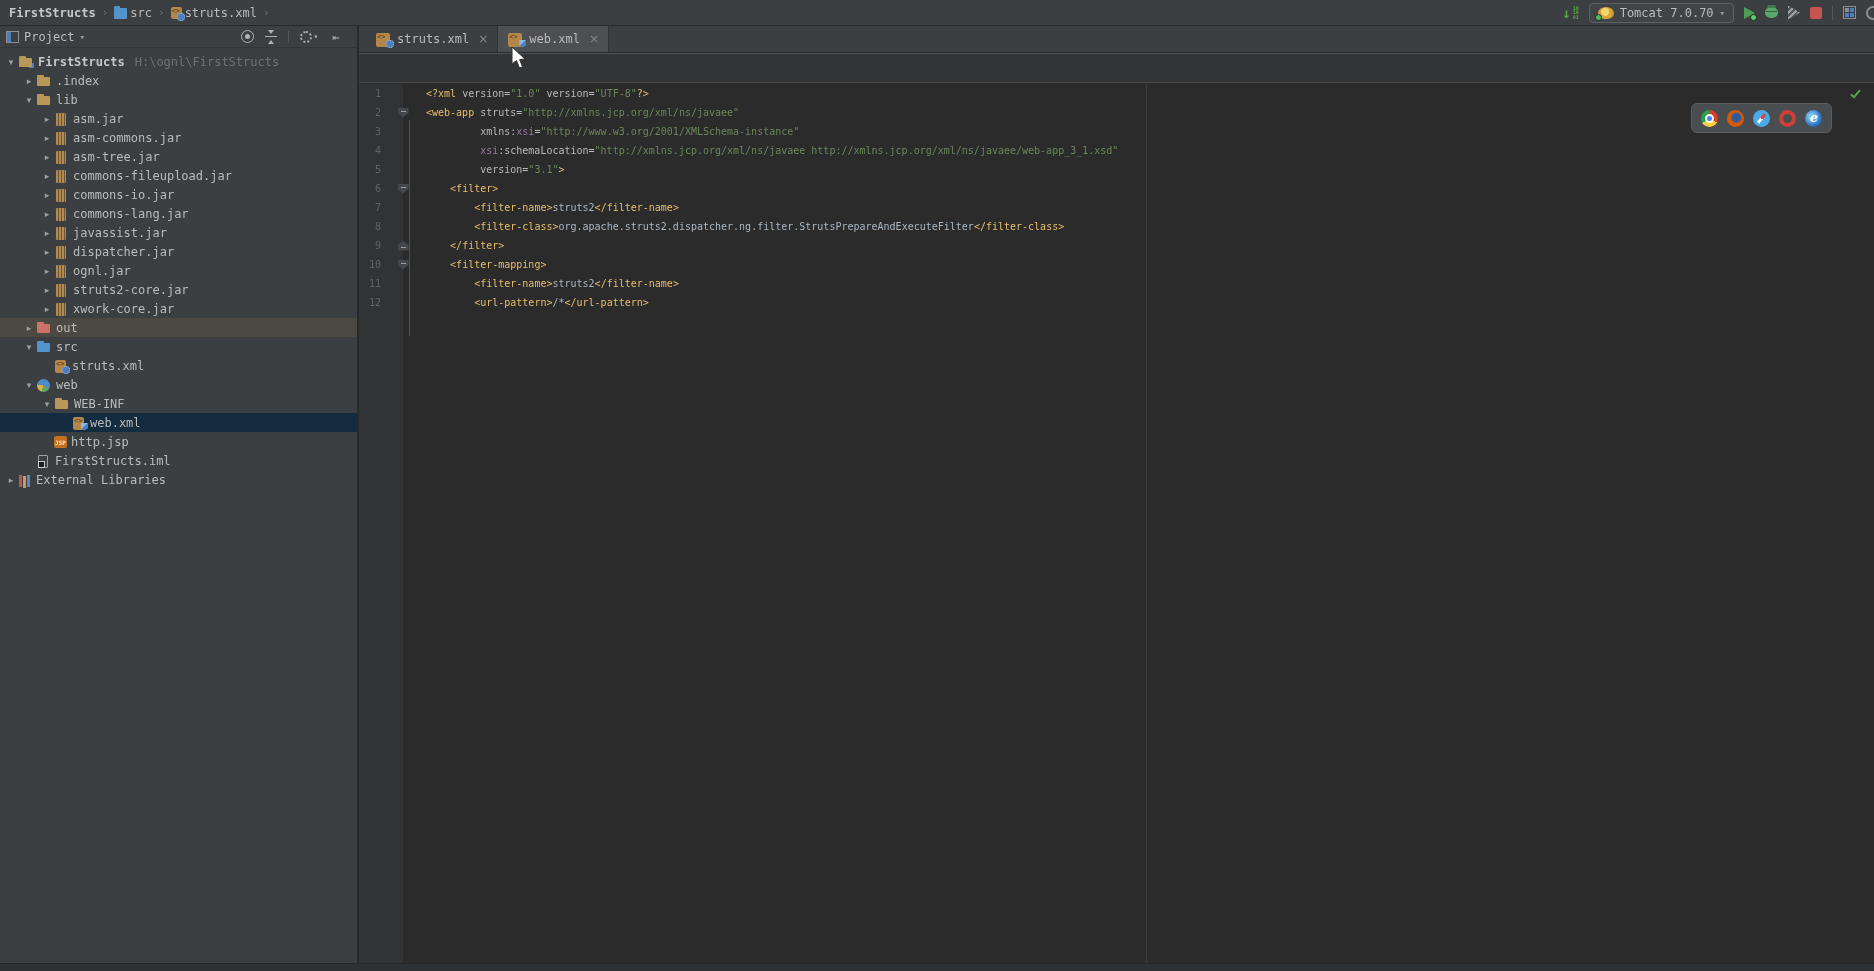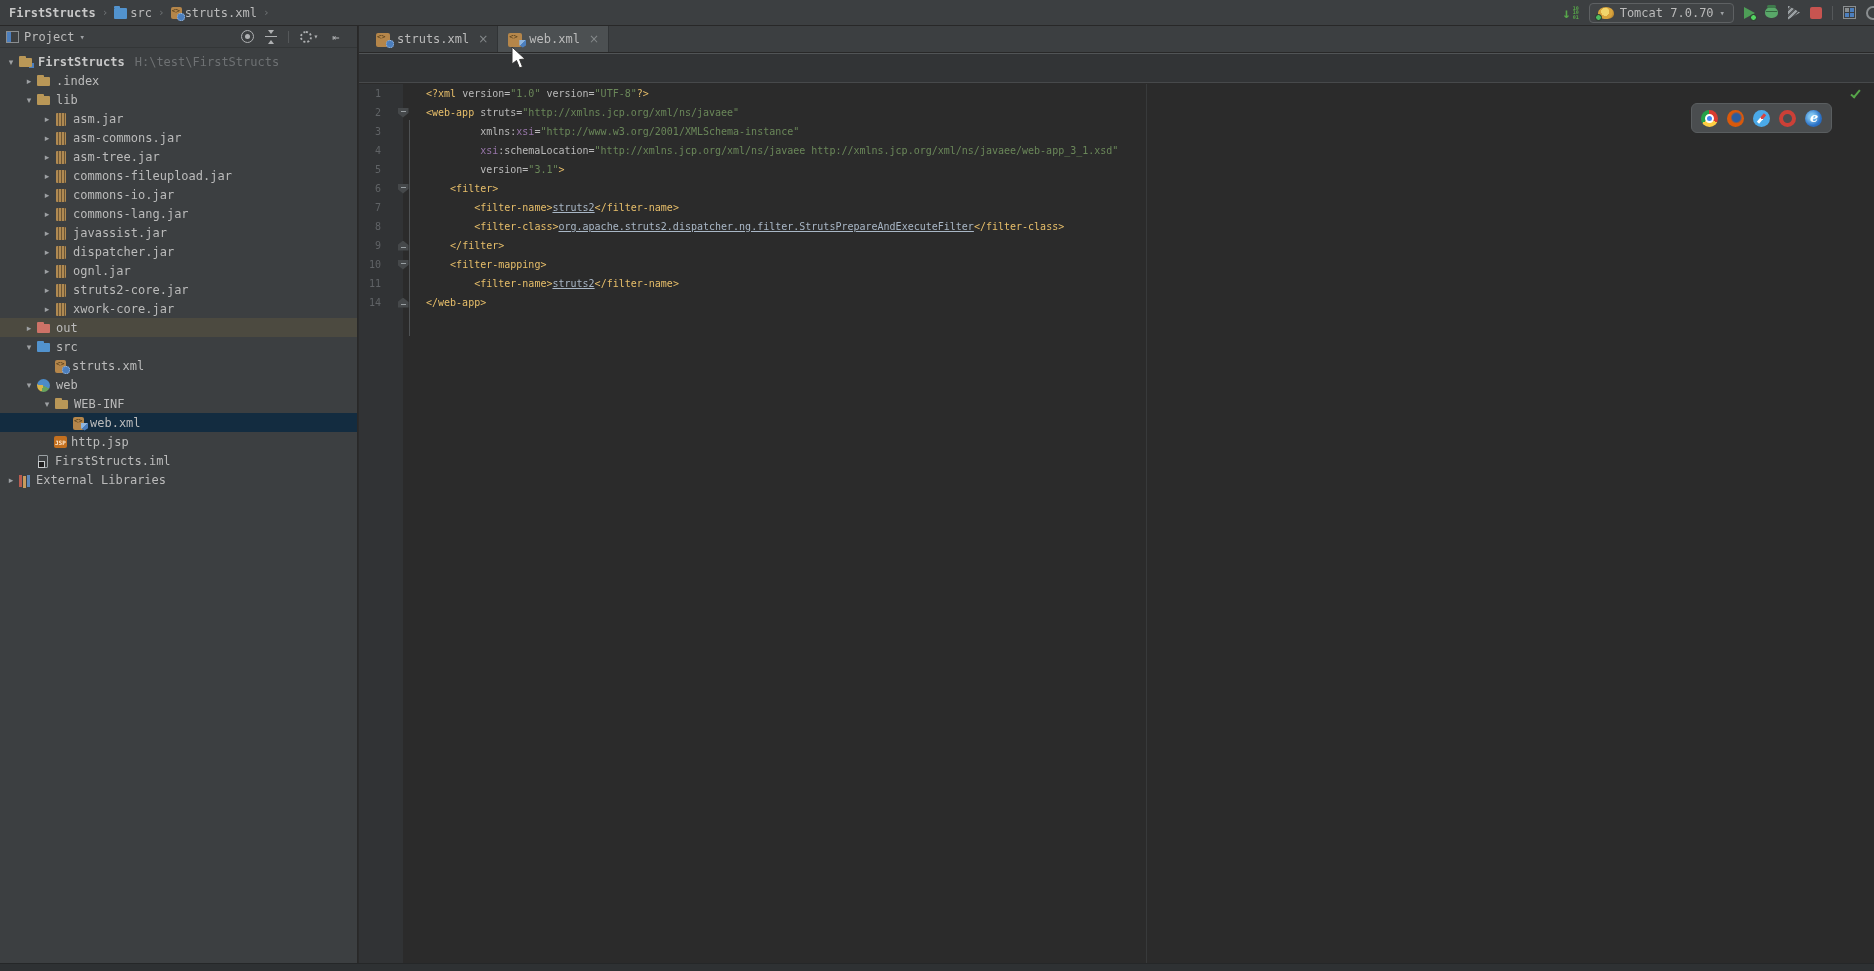--- a/index.html
+++ b/index.html
@@ -123,21 +123,21 @@
   .cl { height:19px; display:flex; align-items:center; white-space:pre; font-size:10px; }
   .ln { width:22px; text-align:right; color:#606366; flex:none; font-size:10px; }
   .fc { width:44px; flex:none; display:flex; align-items:center; justify-content:center; }
   .ct { margin-left:1px; }
   .fm { width:11px; height:10px; display:inline-block; }
   .fm-top { clip-path:polygon(0 0,100% 0,100% 55%,50% 100%,0 55%);
         background:linear-gradient(#9aa0a3,#9aa0a3) no-repeat 3px 3px / 5px 1px, #45484a; }
   .fm-bottom { clip-path:polygon(50% 0,100% 45%,100% 100%,0 100%,0 45%);
         background:linear-gradient(#9aa0a3,#9aa0a3) no-repeat 3px 6px / 5px 1px, #45484a; }
   .t-tag { color:#e8bf6a;text-align:right; } .t-attr { color:#bababa; } .t-ns { color:#9876aa; }
-  .t-str { color:#6a8759; } .t-txt { color:#a9b7c6;text-decoration:underline; } .t-ws { }
+  .t-str { color:#6a8759; } .t-txt { color:#a9b7c6; } .t-ws { }
   .ic-check { position:absolute; top:4px; right:16px; width:5px; height:10px;
         border-right:2px solid #57a64a; border-bottom:2px solid #57a64a; transform:rotate(40deg); }
   .bpopup { position:absolute; top:19px; right:42px; height:30px; padding:0 9px; border-radius:6px;
         background:#4a4d4f; border:1px solid #5a5e60; display:flex; align-items:center; gap:9px; }
   .bw { width:17px; height:17px; border-radius:50%; position:relative; cursor:pointer; flex:none; }
   .bw-chrome { background:conic-gradient(from 0deg,#d93c30 0 33%,#ffce43 33% 66%,#25a149 66% 100%); }
   .bw-chrome::after { content:""; position:absolute; inset:4px; background:#4285f4; border:2px solid #fff; border-radius:50%; }
   .bw-firefox { background:radial-gradient(circle at 55% 45%,#2c5c9e 0 30%,#d9590b 45% 75%,#f3952f 100%); }
   .bw-safari { background:radial-gradient(circle at 50% 50%,#ffffff 0 14%,#4aa9e8 15% 100%); }
   .bw-safari::after { content:""; position:absolute; left:7px; top:3px; width:3px; height:11px;
@@ -209,21 +209,21 @@
           <span class="ph-div"></span>
           <span class="hic settings-icon"></span>
           <span class="hic hide-icon"></span>
         </span>
     </div>
     <div class="tree">
         <div class="trow" style="padding-left: 4px;">
           <span class="chv">▾</span>
           <span class="icn fol i-folder-root"></span>
           <span class="lbl b">FirstStructs</span>
-          <span class="path">H:\test\FirstStructs</span>
+          <span class="path">H:\ognl\FirstStructs</span>
         </div>
         <div class="trow" style="padding-left: 22px;">
           <span class="chv">▸</span>
           <span class="icn fol i-folder"></span>
           <span class="lbl">.index</span>
         </div>
         <div class="trow" style="padding-left: 22px;">
           <span class="chv">▾</span>
           <span class="icn fol i-folder"></span>
           <span class="lbl">lib</span>
@@ -354,21 +354,21 @@
           <div class="cl"><span class="ln">2</span><span class="fc"><span class="fm fm-top"></span></span><span class="ct"><span class="t-tag">&lt;web-app </span><span class="t-attr">struts=</span><span class="t-str">"http://xmlns.jcp.org/xml/ns/javaee"</span></span></div>
           <div class="cl"><span class="ln">3</span><span class="fc"></span><span class="ct"><span class="t-ws">         </span><span class="t-attr">xmlns:</span><span class="t-ns">xsi</span><span class="t-attr">=</span><span class="t-str">"http://www.w3.org/2001/XMLSchema-instance"</span></span></div>
           <div class="cl"><span class="ln">4</span><span class="fc"></span><span class="ct"><span class="t-ws">         </span><span class="t-ns">xsi</span><span class="t-attr">:schemaLocation=</span><span class="t-str">"http://xmlns.jcp.org/xml/ns/javaee http://xmlns.jcp.org/xml/ns/javaee/web-app_3_1.xsd"</span></span></div>
           <div class="cl"><span class="ln">5</span><span class="fc"></span><span class="ct"><span class="t-ws">         </span><span class="t-attr">version=</span><span class="t-str">"3.1"</span><span class="t-tag">&gt;</span></span></div>
           <div class="cl"><span class="ln">6</span><span class="fc"><span class="fm fm-top"></span></span><span class="ct"><span class="t-ws">    </span><span class="t-tag">&lt;filter&gt;</span></span></div>
           <div class="cl"><span class="ln">7</span><span class="fc"></span><span class="ct"><span class="t-ws">        </span><span class="t-tag">&lt;filter-name&gt;</span><span class="t-txt">struts2</span><span class="t-tag">&lt;/filter-name&gt;</span></span></div>
           <div class="cl"><span class="ln">8</span><span class="fc"></span><span class="ct"><span class="t-ws">        </span><span class="t-tag">&lt;filter-class&gt;</span><span class="t-txt">org.apache.struts2.dispatcher.ng.filter.StrutsPrepareAndExecuteFilter</span><span class="t-tag">&lt;/filter-class&gt;</span></span></div>
           <div class="cl"><span class="ln">9</span><span class="fc"><span class="fm fm-bottom"></span></span><span class="ct"><span class="t-ws">    </span><span class="t-tag">&lt;/filter&gt;</span></span></div>
           <div class="cl"><span class="ln">10</span><span class="fc"><span class="fm fm-top"></span></span><span class="ct"><span class="t-ws">    </span><span class="t-tag">&lt;filter-mapping&gt;</span></span></div>
           <div class="cl"><span class="ln">11</span><span class="fc"></span><span class="ct"><span class="t-ws">        </span><span class="t-tag">&lt;filter-name&gt;</span><span class="t-txt">struts2</span><span class="t-tag">&lt;/filter-name&gt;</span></span></div>
-          <div class="cl"><span class="ln">14</span><span class="fc"><span class="fm fm-bottom"></span></span><span class="ct"><span class="t-tag">&lt;/web-app&gt;</span></span></div>
+          <div class="cl"><span class="ln">12</span><span class="fc"></span><span class="ct"><span class="t-ws">        </span><span class="t-tag">&lt;url-pattern&gt;</span><span class="t-txt">/*</span><span class="t-tag">&lt;/url-pattern&gt;</span></span></div>
         </div>
       <span class="ic-check"></span>
       <div class="bpopup">
           <span class="bw bw-chrome"></span>
           <span class="bw bw-firefox"></span>
           <span class="bw bw-safari"></span>
           <span class="bw bw-opera"></span>
           <span class="bw bw-ie"></span>
         </div>
     </div>

